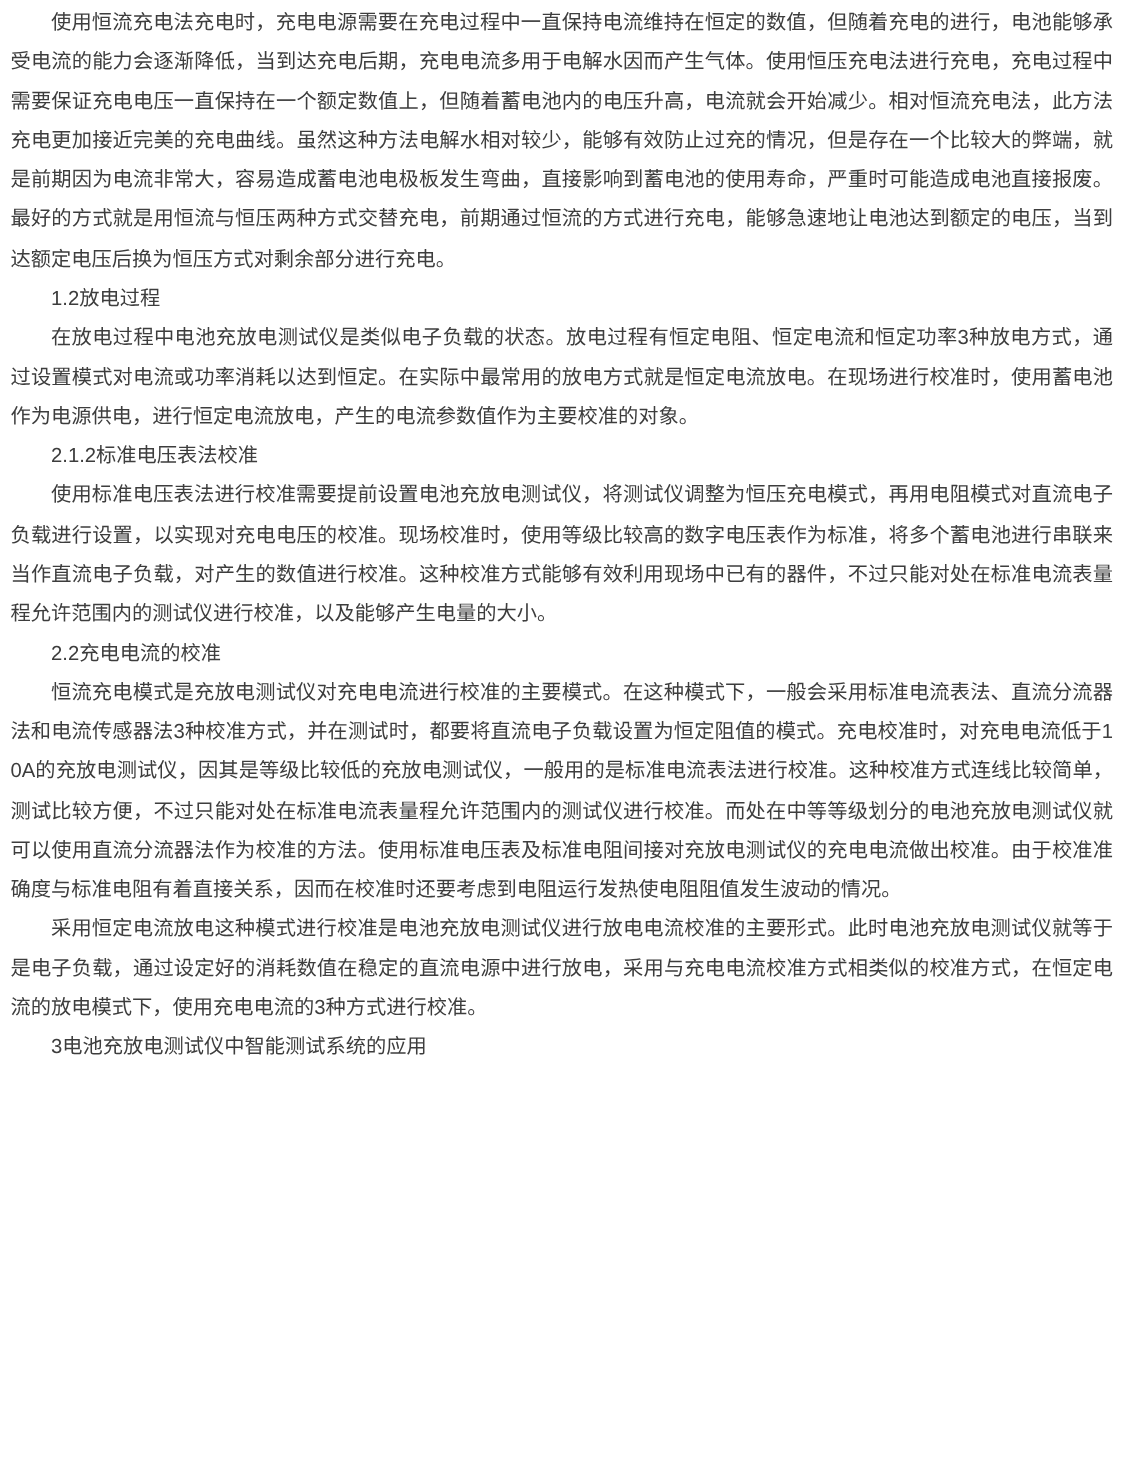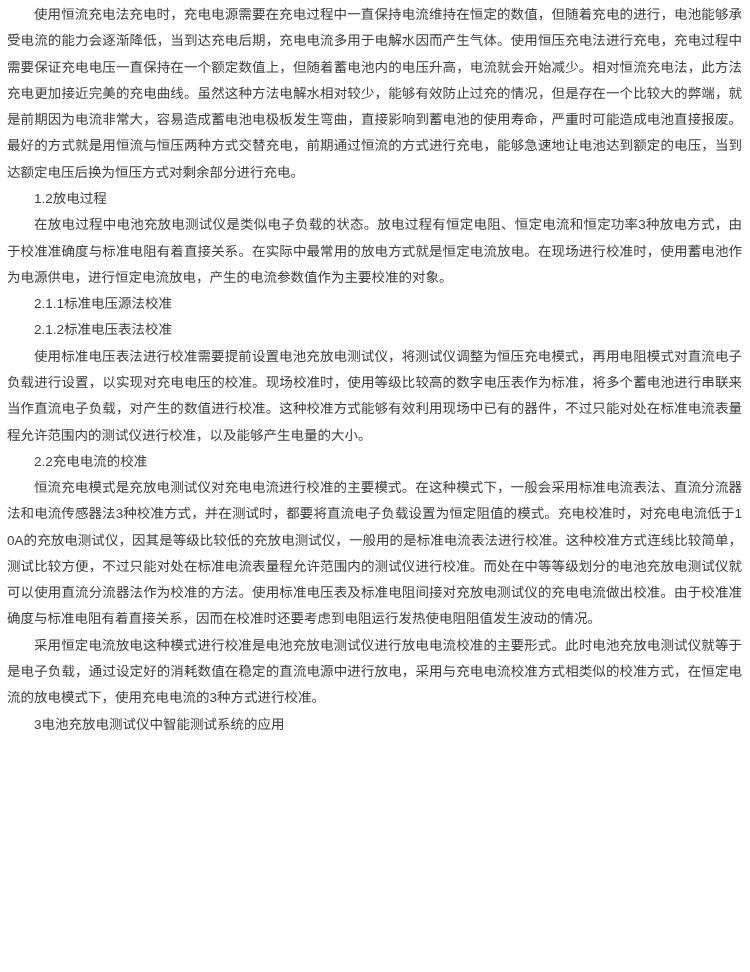--- a/index.html
+++ b/index.html
@@ -26,21 +26,20 @@
     text-indent: 2em;
     word-break: break-all;
   }
 </style>
 </head>
 <body>
 
 <div class="page">
   <p class="block">使用恒流充电法充电时，充电电源需要在充电过程中一直保持电流维持在恒定的数值，但随着充电的进行，电池能够承受电流的能力会逐渐降低，当到达充电后期，充电电流多用于电解水因而产生气体。使用恒压充电法进行充电，充电过程中需要保证充电电压一直保持在一个额定数值上，但随着蓄电池内的电压升高，电流就会开始减少。相对恒流充电法，此方法充电更加接近完美的充电曲线。虽然这种方法电解水相对较少，能够有效防止过充的情况，但是存在一个比较大的弊端，就是前期因为电流非常大，容易造成蓄电池电极板发生弯曲，直接影响到蓄电池的使用寿命，严重时可能造成电池直接报废。最好的方式就是用恒流与恒压两种方式交替充电，前期通过恒流的方式进行充电，能够急速地让电池达到额定的电压，当到达额定电压后换为恒压方式对剩余部分进行充电。</p>
   <p class="block">1.2放电过程</p>
-  <p class="block">在放电过程中电池充放电测试仪是类似电子负载的状态。放电过程有恒定电阻、恒定电流和恒定功率3种放电方式，由于校准准确度与标准电阻有着直接关系。在实际中最常用的放电方式就是恒定电流放电。在现场进行校准时，使用蓄电池作为电源供电，进行恒定电流放电，产生的电流参数值作为主要校准的对象。</p>
-  <p class="block">2.1.1标准电压源法校准</p>
+  <p class="block">在放电过程中电池充放电测试仪是类似电子负载的状态。放电过程有恒定电阻、恒定电流和恒定功率3种放电方式，通过设置模式对电流或功率消耗以达到恒定。在实际中最常用的放电方式就是恒定电流放电。在现场进行校准时，使用蓄电池作为电源供电，进行恒定电流放电，产生的电流参数值作为主要校准的对象。</p>
   <p class="block">2.1.2标准电压表法校准</p>
   <p class="block">使用标准电压表法进行校准需要提前设置电池充放电测试仪，将测试仪调整为恒压充电模式，再用电阻模式对直流电子负载进行设置，以实现对充电电压的校准。现场校准时，使用等级比较高的数字电压表作为标准，将多个蓄电池进行串联来当作直流电子负载，对产生的数值进行校准。这种校准方式能够有效利用现场中已有的器件，不过只能对处在标准电流表量程允许范围内的测试仪进行校准，以及能够产生电量的大小。</p>
   <p class="block">2.2充电电流的校准</p>
   <p class="block">恒流充电模式是充放电测试仪对充电电流进行校准的主要模式。在这种模式下，一般会采用标准电流表法、直流分流器法和电流传感器法3种校准方式，并在测试时，都要将直流电子负载设置为恒定阻值的模式。充电校准时，对充电电流低于10A的充放电测试仪，因其是等级比较低的充放电测试仪，一般用的是标准电流表法进行校准。这种校准方式连线比较简单，测试比较方便，不过只能对处在标准电流表量程允许范围内的测试仪进行校准。而处在中等等级划分的电池充放电测试仪就可以使用直流分流器法作为校准的方法。使用标准电压表及标准电阻间接对充放电测试仪的充电电流做出校准。由于校准准确度与标准电阻有着直接关系，因而在校准时还要考虑到电阻运行发热使电阻阻值发生波动的情况。</p>
   <p class="block">采用恒定电流放电这种模式进行校准是电池充放电测试仪进行放电电流校准的主要形式。此时电池充放电测试仪就等于是电子负载，通过设定好的消耗数值在稳定的直流电源中进行放电，采用与充电电流校准方式相类似的校准方式，在恒定电流的放电模式下，使用充电电流的3种方式进行校准。</p>
   <p class="block">3电池充放电测试仪中智能测试系统的应用</p>
 </div>
 
 </body></html>

